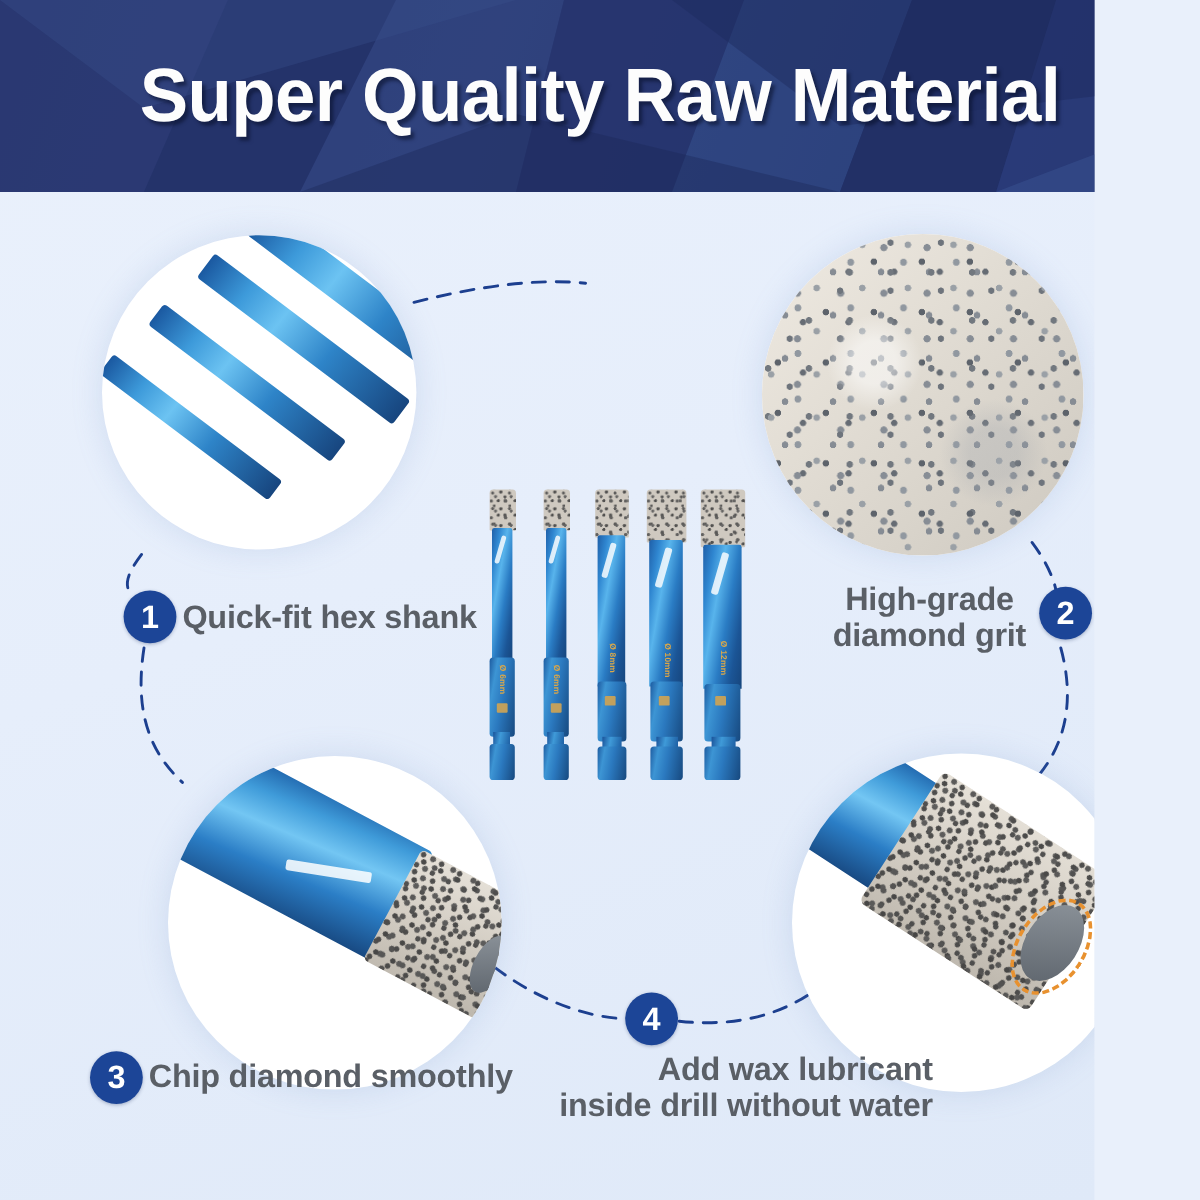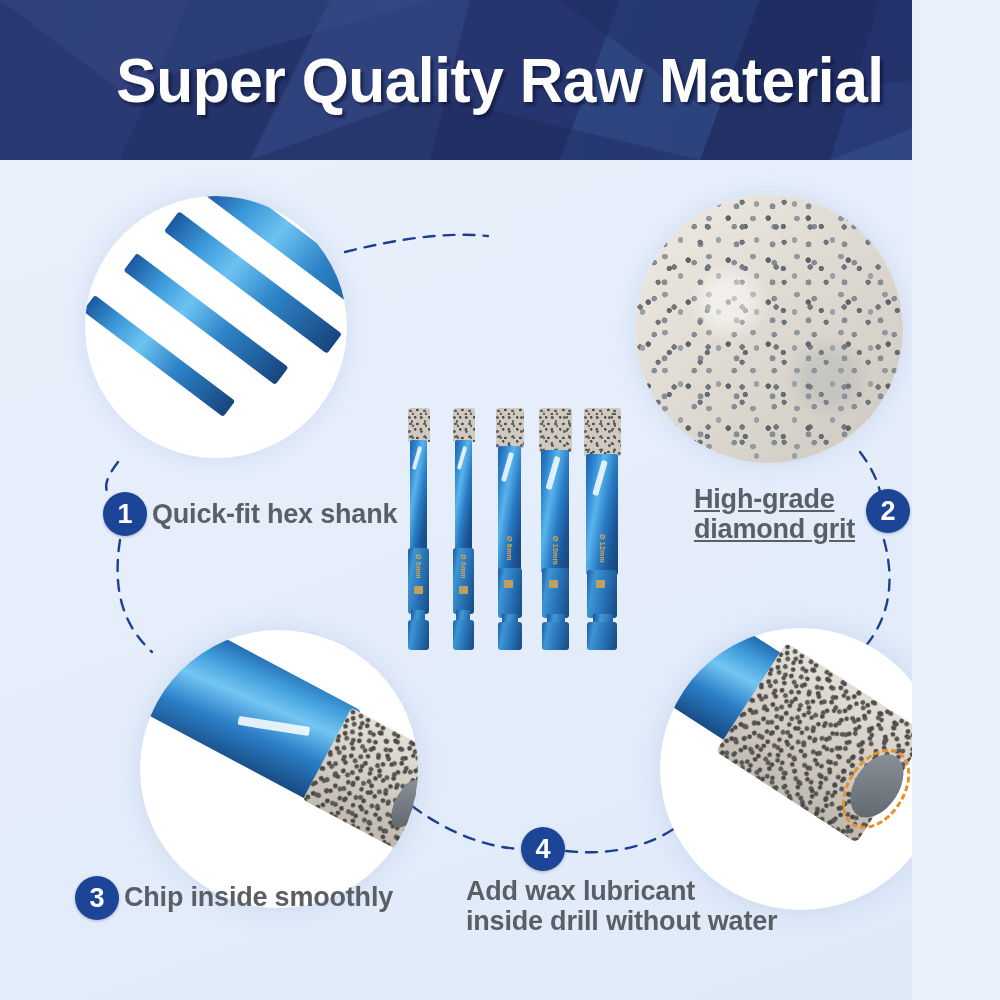--- a/index.html
+++ b/index.html
@@ -35,26 +35,26 @@
   .links{position:absolute;left:0;top:0;width:1000px;height:1000px;pointer-events:none;}
 
   
   .badge{position:absolute;width:44px;height:44px;border-radius:50%;
          background:#1c4597;color:#fff;display:flex;align-items:center;
          justify-content:center;font-size:27px;font-weight:bold;
          font-family:"Liberation Sans",sans-serif;line-height:1;
          box-shadow:0 1px 3px rgba(20,40,90,.3);}
   .cap{position:absolute;color:#5a5f66;font-weight:bold;
        font-family:"Liberation Sans",sans-serif;font-size:27px;line-height:1.12;
-       white-space:pre-line;letter-spacing:-.2px;}
+       white-space:pre-line;letter-spacing:-.2px;text-align:right;}
 
   .b1{left:103px;top:492px;}
   .t1{left:152px;top:499px;}
   .b2{left:866px;top:489px;}
-  .t2{left:694px;top:484px;text-align:left;text-decoration:underline;}
+  .t2{left:694px;top:484px;text-align:center;}
   .b3{left:75px;top:876px;}
   .t3{left:124px;top:882px;}
   .b4{left:521px;top:827px;}
   .t4{left:466px;top:876px;}
 
   
   .bits{position:absolute;left:400px;top:390px;width:210px;height:260px;}
   .bit{position:absolute;bottom:0;}
   .shaft{position:absolute;left:0;border-radius:2px 2px 0 0;
          background:linear-gradient(100deg,#1f5fa8 0%,#2f86d0 18%,#58b4ec 36%,
@@ -262,19 +262,19 @@
   </div>
 
   <div class="badge b1">1</div>
   <div class="cap t1">Quick-fit hex shank</div>
 
   <div class="badge b2">2</div>
   <div class="cap t2">High-grade
 diamond grit</div>
 
   <div class="badge b3">3</div>
-  <div class="cap t3">Chip inside smoothly</div>
+  <div class="cap t3">Chip diamond smoothly</div>
 
   <div class="badge b4">4</div>
   <div class="cap t4">Add wax lubricant
 inside drill without water</div>
 
 </div>
 
 </body></html>

